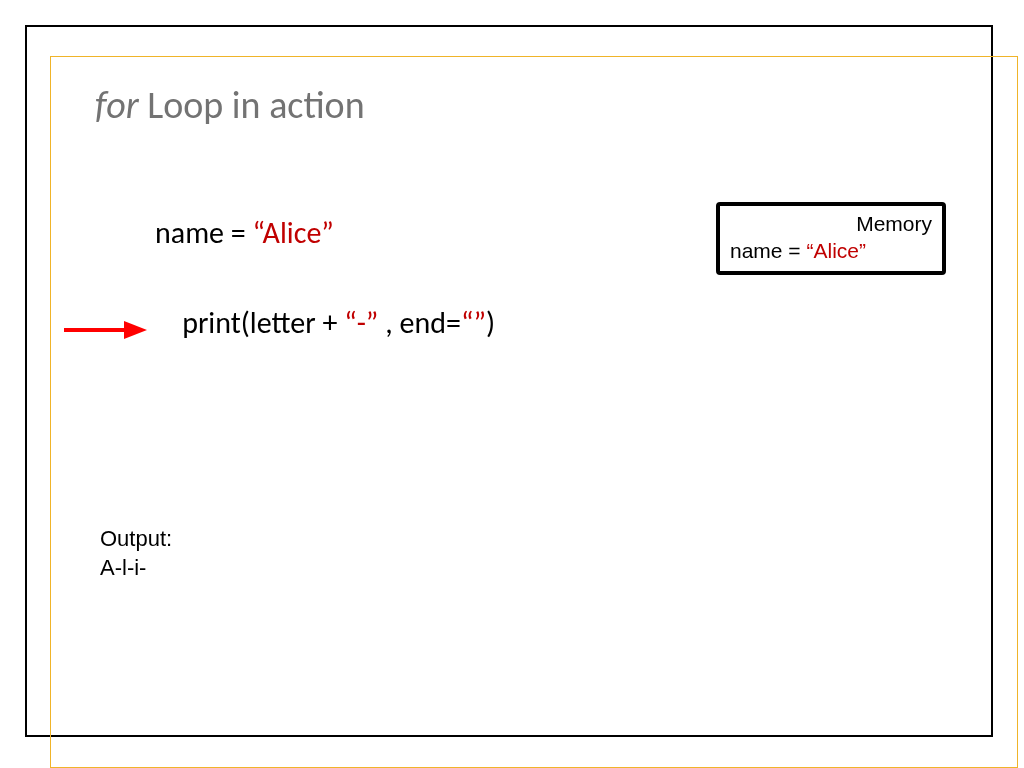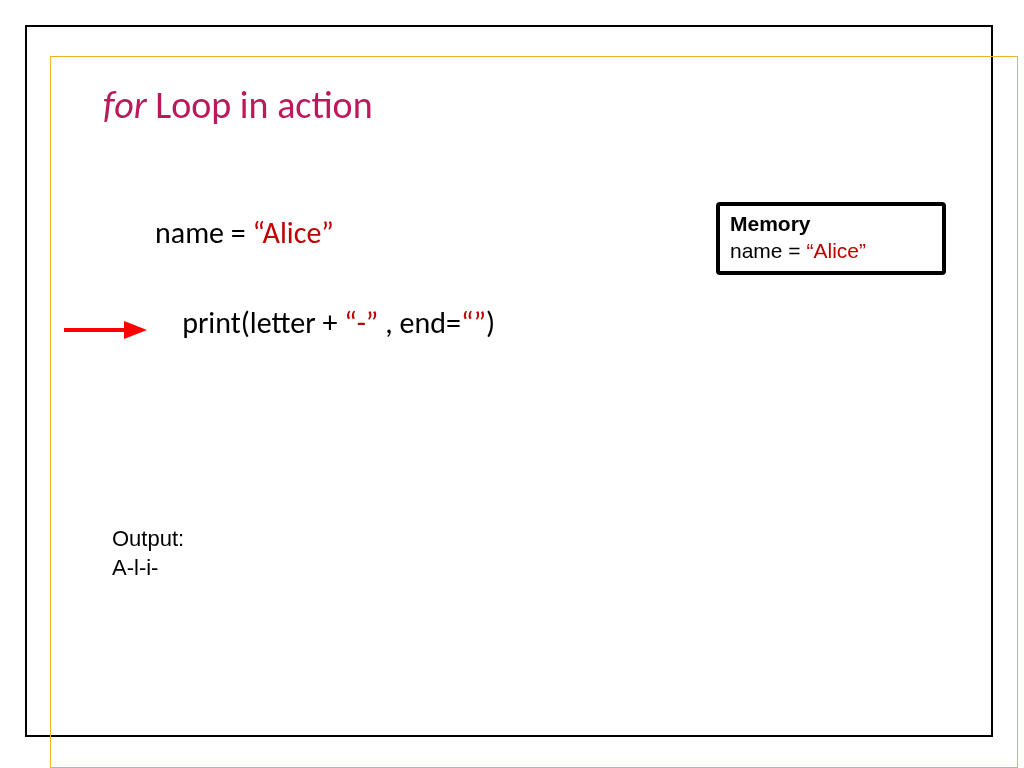--- a/index.html
+++ b/index.html
@@ -28,23 +28,22 @@
     height: 712px;
     border: 1.5px solid #f0b429;
     box-sizing: border-box;
     pointer-events: none;
   }
   .title {
     position: absolute;
     left: 95px;
     top: 82px;
     font-size: 38px;
-    color: #be185d;
+    color: #737373;
     font-weight: 300;
-    margin-left: 8px;
   }
   .title .italic {
     font-style: italic;
   }
   .code-block {
     position: absolute;
     left: 155px;
     top: 210px;
     font-size: 30px;
     line-height: 1.5;
@@ -73,29 +72,29 @@
     width: 230px;
     border: 4px solid #000;
     border-radius: 4px;
     box-sizing: border-box;
     padding: 4px 10px 6px 10px;
     font-family: Arial, Helvetica, sans-serif;
     font-size: 21px;
     line-height: 1.3;
   }
   .memory-title {
-    text-align: left;
-    font-weight: bold;
+    text-align: right;
+    font-weight: normal;
   }
   .memory-line .str-red {
     color: #c00000;
   }
   .output-block {
     position: absolute;
-    left: 112px;
+    left: 100px;
     top: 525px;
     font-family: Arial, Helvetica, sans-serif;
     font-size: 22px;
     line-height: 1.3;
     color: #000;
   }
 </style>
 </head>
 <body>
 

